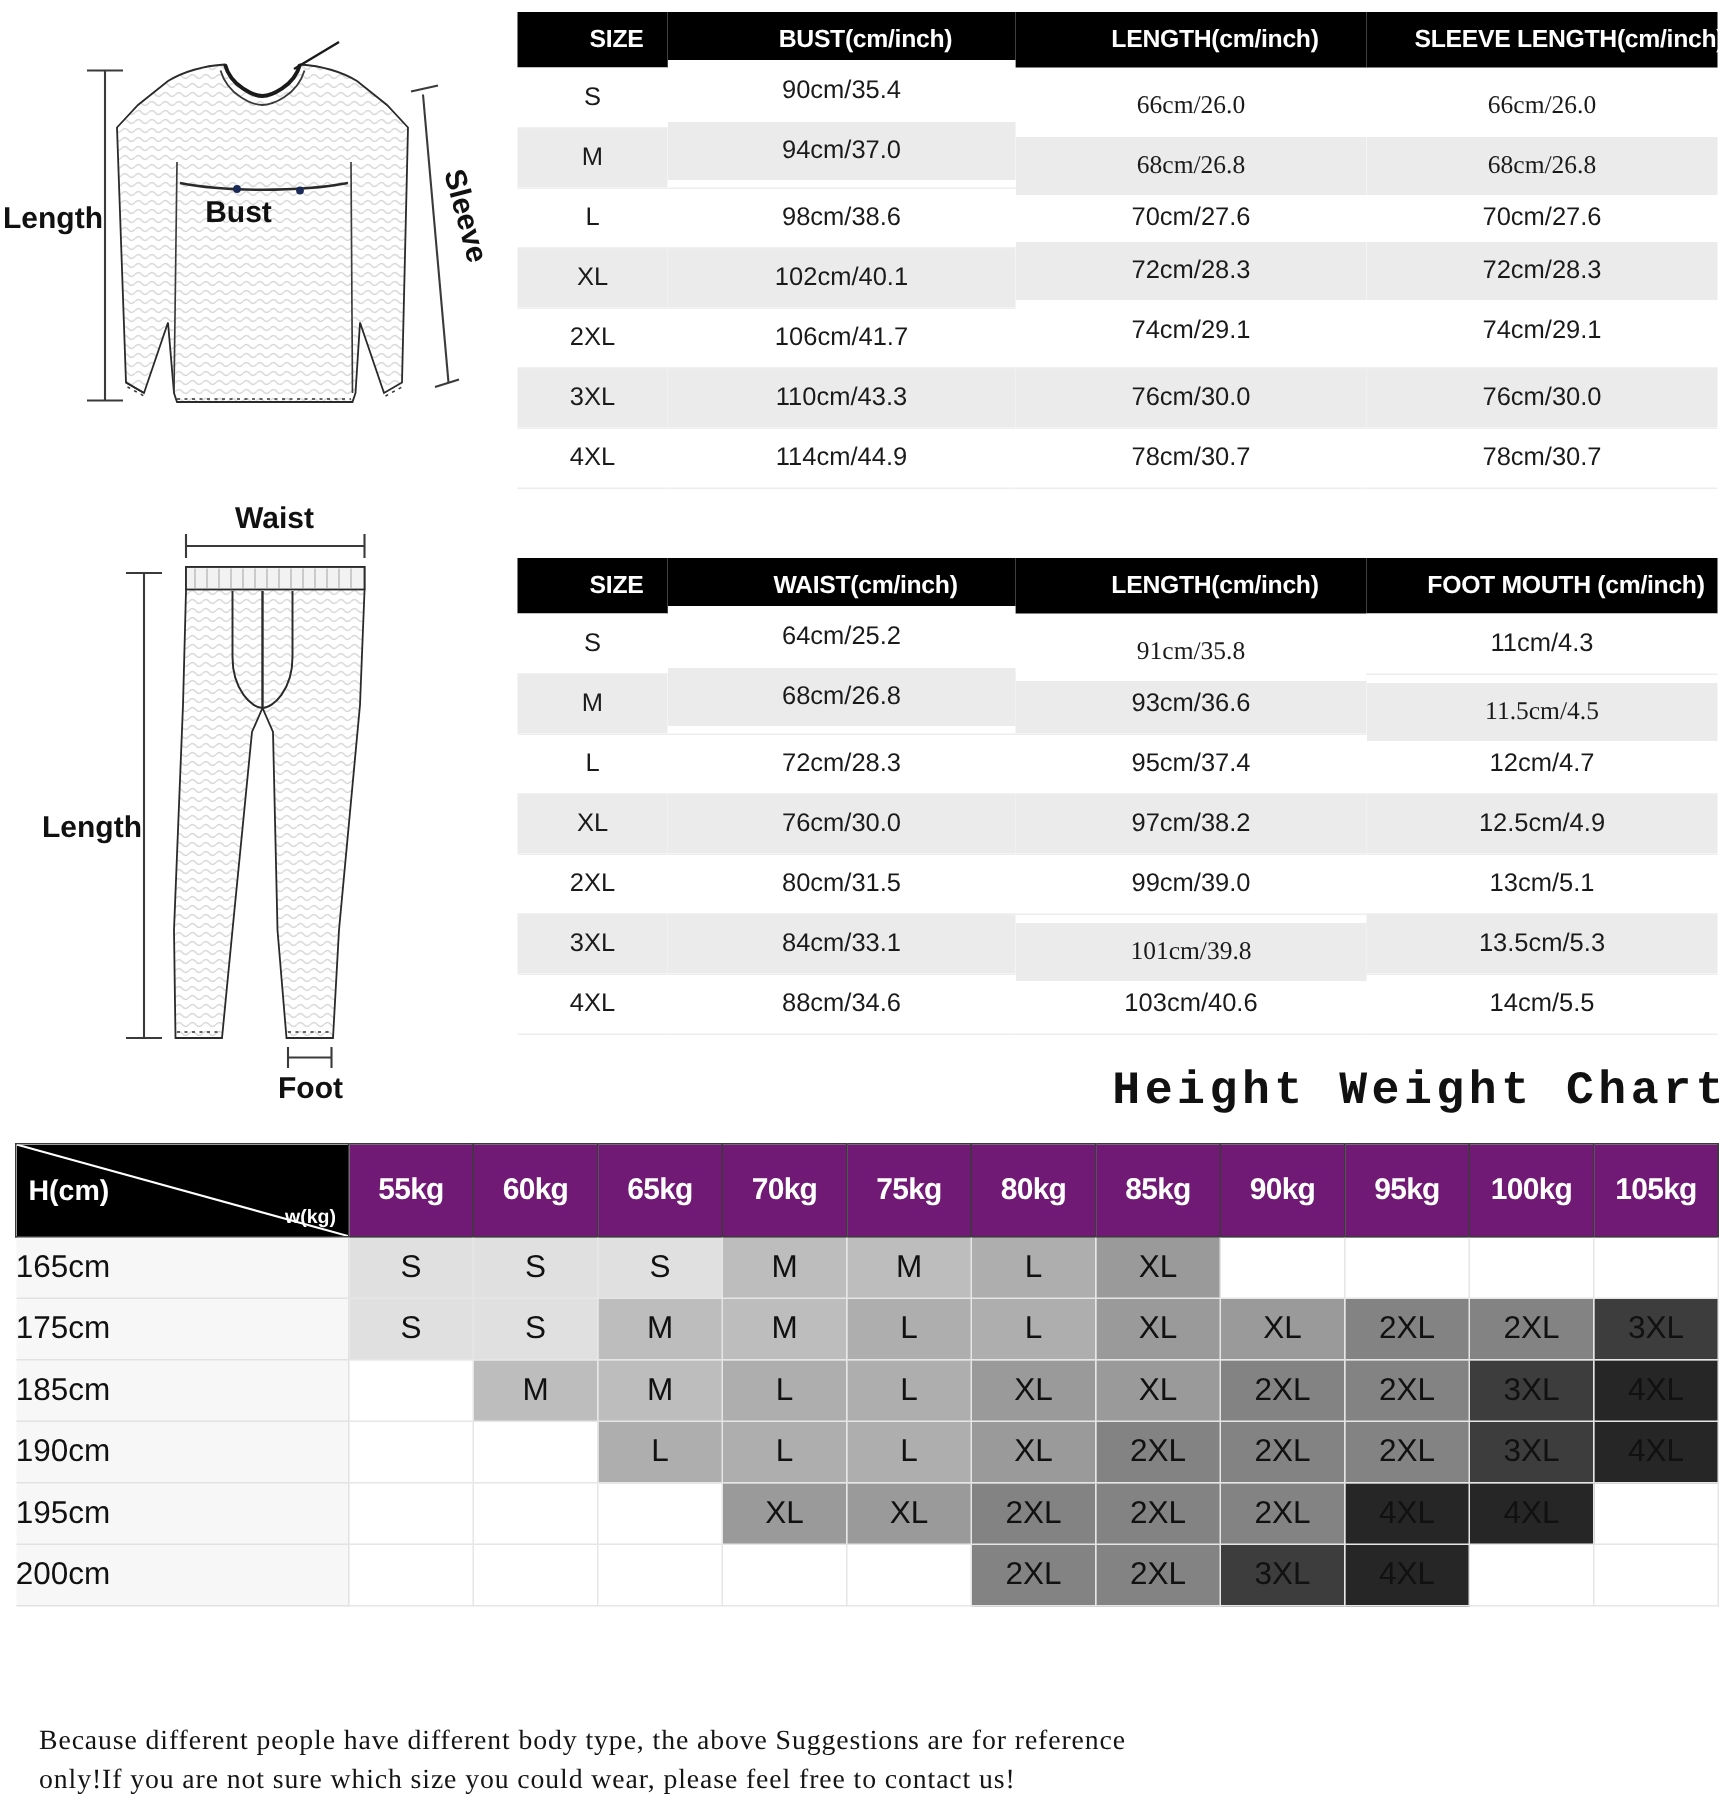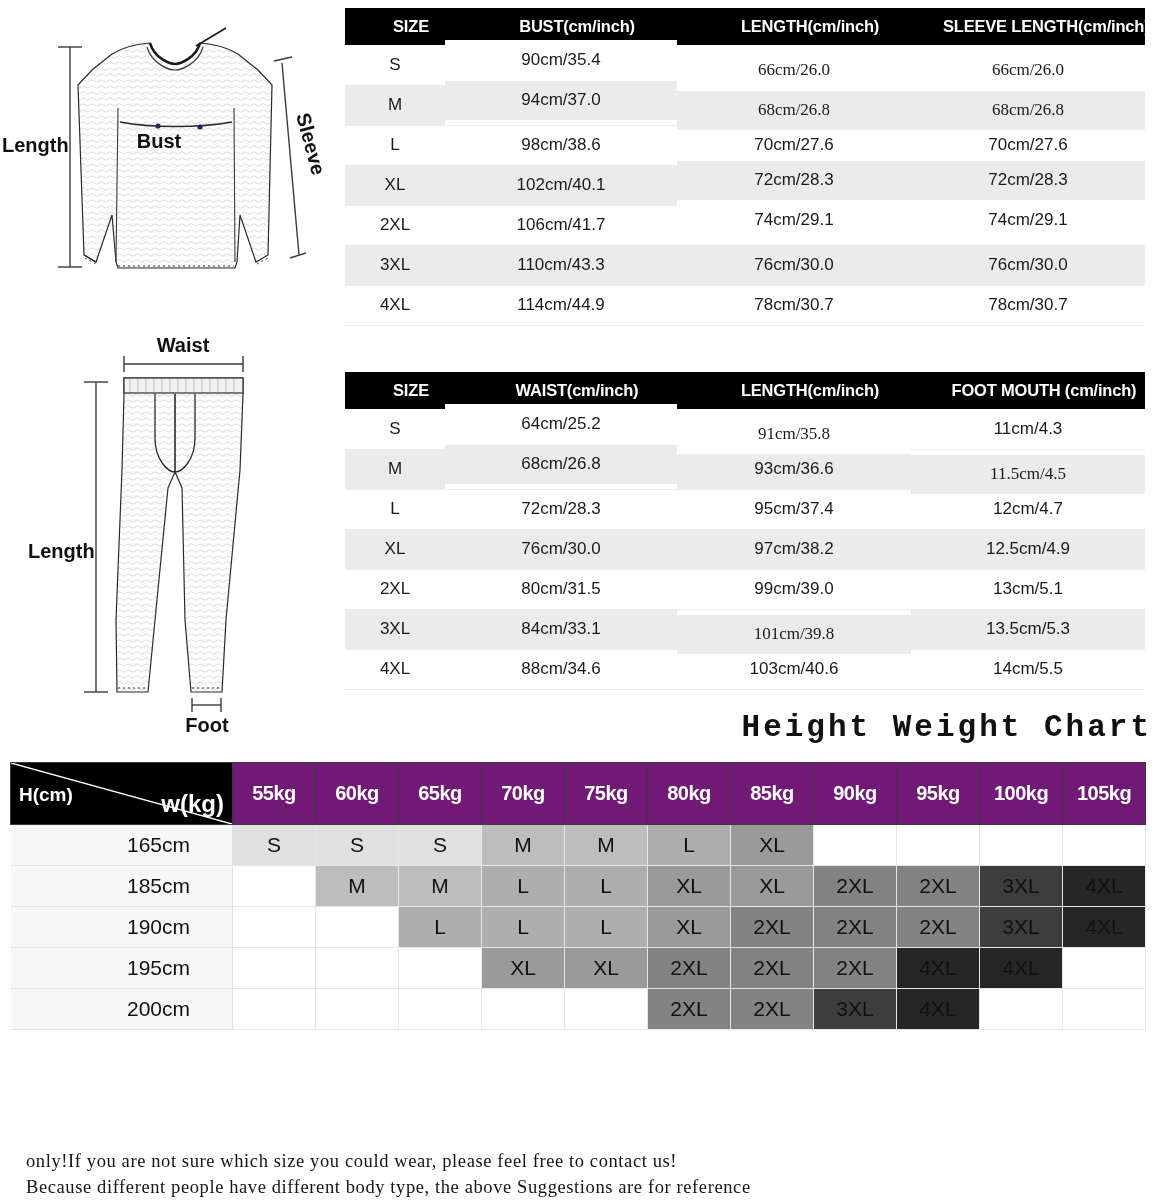--- a/index.html
+++ b/index.html
@@ -70,33 +70,32 @@
   }
   #hw-table th.corner .diag {
     position: absolute; left: 0; top: 0; width: 100%; height: 100%;
   }
   #hw-table th.corner .hlab {
     position: absolute; left: 8px; bottom: 18px;
     font-size: 19px; font-weight: bold;
   }
   #hw-table th.corner .wlab {
     position: absolute; right: 8px; bottom: 6px;
-    font-size: 24px; font-weight: bold;
+    font-size: 13px; font-weight: bold;
   }
   #hw-table th.wcol {
     background: #701a75; color: #fff;
     font-size: 20px; font-weight: bold;
     height: 62px; text-align: center;
     border: 1px solid #3a3a3a;
     letter-spacing: -0.5px;
   }
   #hw-table td.hcol {
     background: #f7f7f7; color: #111;
-    font-size: 21px; text-align: right;
-    padding-right: 42px;
+    font-size: 21px; text-align: left;
     height: 41px;
     border-bottom: 1px solid #e2e2e2;
     border-right: 1px solid #e2e2e2;
   }
   #hw-table td.cell {
     height: 41px; text-align: center; vertical-align: middle;
     font-size: 21px; color: #111;
     border: 1px solid #e6e6e6;
     background: #ffffff;
   }
@@ -405,20 +404,34 @@
           <td class="cell sz-M">M</td>
           <td class="cell sz-M">M</td>
           <td class="cell sz-L">L</td>
           <td class="cell sz-XL">XL</td>
           <td class="cell sz-empty"></td>
           <td class="cell sz-empty"></td>
           <td class="cell sz-empty"></td>
           <td class="cell sz-empty"></td>
         </tr>
         <tr>
+          <td class="hcol">175cm</td>
+          <td class="cell sz-S">S</td>
+          <td class="cell sz-S">S</td>
+          <td class="cell sz-M">M</td>
+          <td class="cell sz-M">M</td>
+          <td class="cell sz-L">L</td>
+          <td class="cell sz-L">L</td>
+          <td class="cell sz-XL">XL</td>
+          <td class="cell sz-XL">XL</td>
+          <td class="cell sz-2XL">2XL</td>
+          <td class="cell sz-2XL">2XL</td>
+          <td class="cell sz-3XL">3XL</td>
+        </tr>
+        <tr>
           <td class="hcol">185cm</td>
           <td class="cell sz-empty"></td>
           <td class="cell sz-M">M</td>
           <td class="cell sz-M">M</td>
           <td class="cell sz-L">L</td>
           <td class="cell sz-L">L</td>
           <td class="cell sz-XL">XL</td>
           <td class="cell sz-XL">XL</td>
           <td class="cell sz-2XL">2XL</td>
           <td class="cell sz-2XL">2XL</td>
@@ -464,17 +477,17 @@
           <td class="cell sz-2XL">2XL</td>
           <td class="cell sz-3XL">3XL</td>
           <td class="cell sz-4XL">4XL</td>
           <td class="cell sz-empty"></td>
           <td class="cell sz-empty"></td>
         </tr>
       </tbody>
   </table>
 
   <div id="footer">
+    <div>Because different people have different body type, the above Suggestions are for reference</div>
     <div>only!If you are not sure which size you could wear, please feel free to contact us!</div>
-    <div>Because different people have different body type, the above Suggestions are for reference</div>
   </div>
 
 </div>
 
 </body></html>

